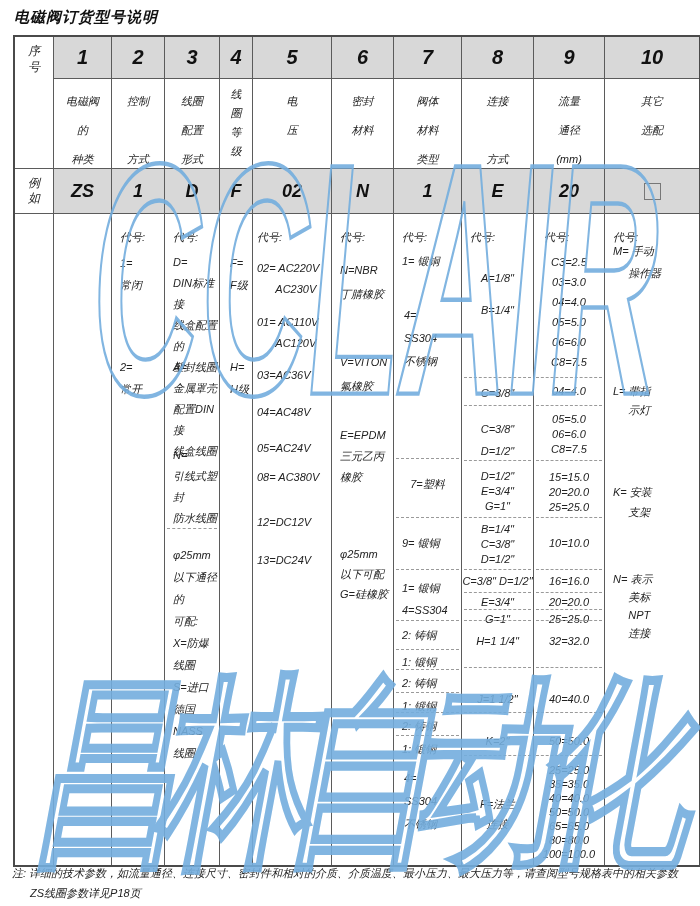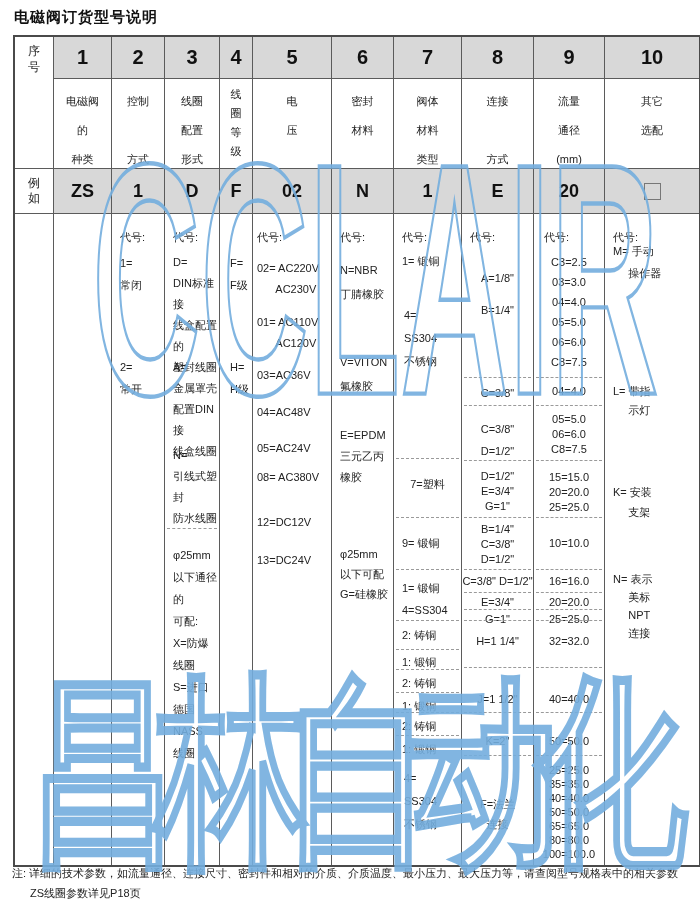--- a/index.html
+++ b/index.html
@@ -1,18 +1,18 @@
 <!DOCTYPE html>
 <html><head>
 <meta charset="utf-8">
 <style>
   html,body{margin:0;padding:0;}
   body{width:700px;height:906px;background:#ffffff;position:relative;overflow:hidden;
        font-family:"Liberation Sans","DejaVu Sans",sans-serif;color:#222;}
-  #page{position:absolute;inset:0;}
+  #page{position:absolute;inset:0;font-style:italic;}
   .title{position:absolute;left:14px;top:8px;font-size:15px;font-weight:bold;color:#111;letter-spacing:1px;}
   
   #tbl{position:absolute;left:13px;top:35px;display:grid;
        grid-template-columns:39px 58px 53px 55px 33px 79px 62px 68px 72px 71px 94px;
        grid-template-rows:42px 90px 45px 651px;
        border:2px solid #4a4a4a;background:#fff;}
   .cell{border-right:1px solid #5b5b5b;border-bottom:1px solid #5b5b5b;position:relative;box-sizing:border-box;overflow:hidden;}
   .lastcol{border-right:none;}
   .lastrow{border-bottom:none;}
   .grey{background:#d8d8d8;}

